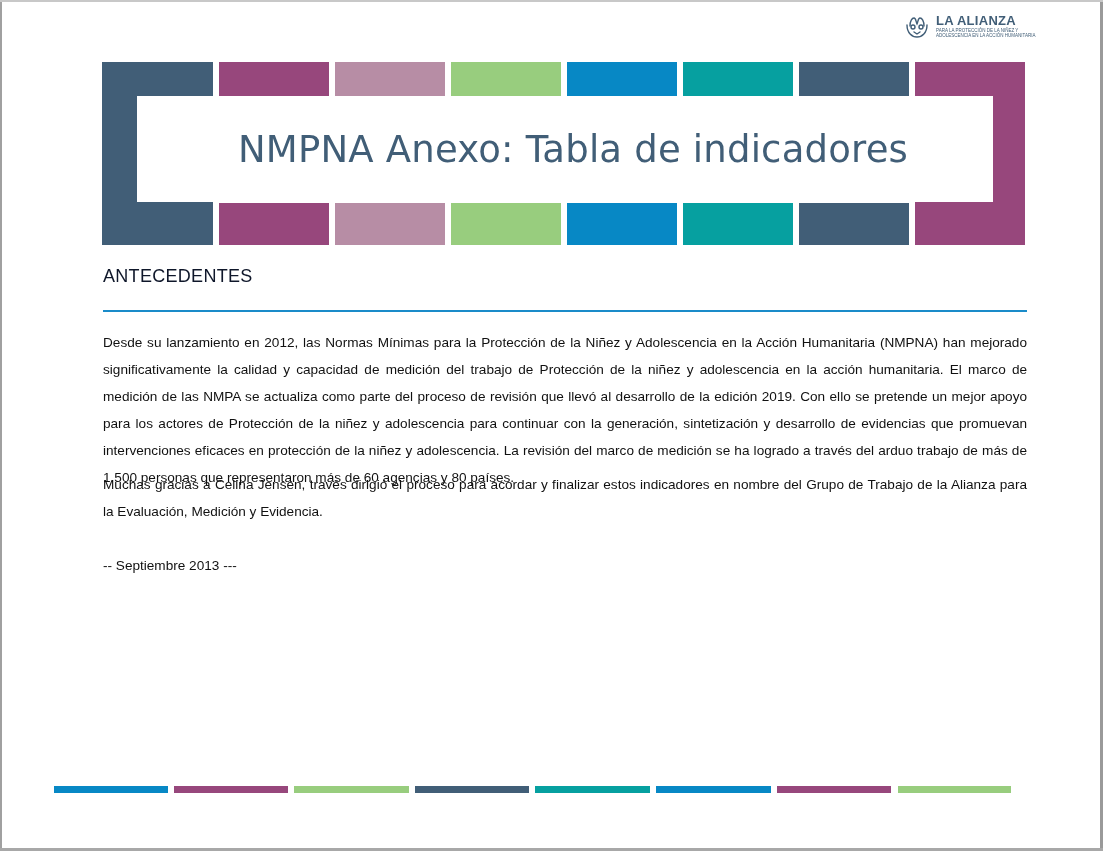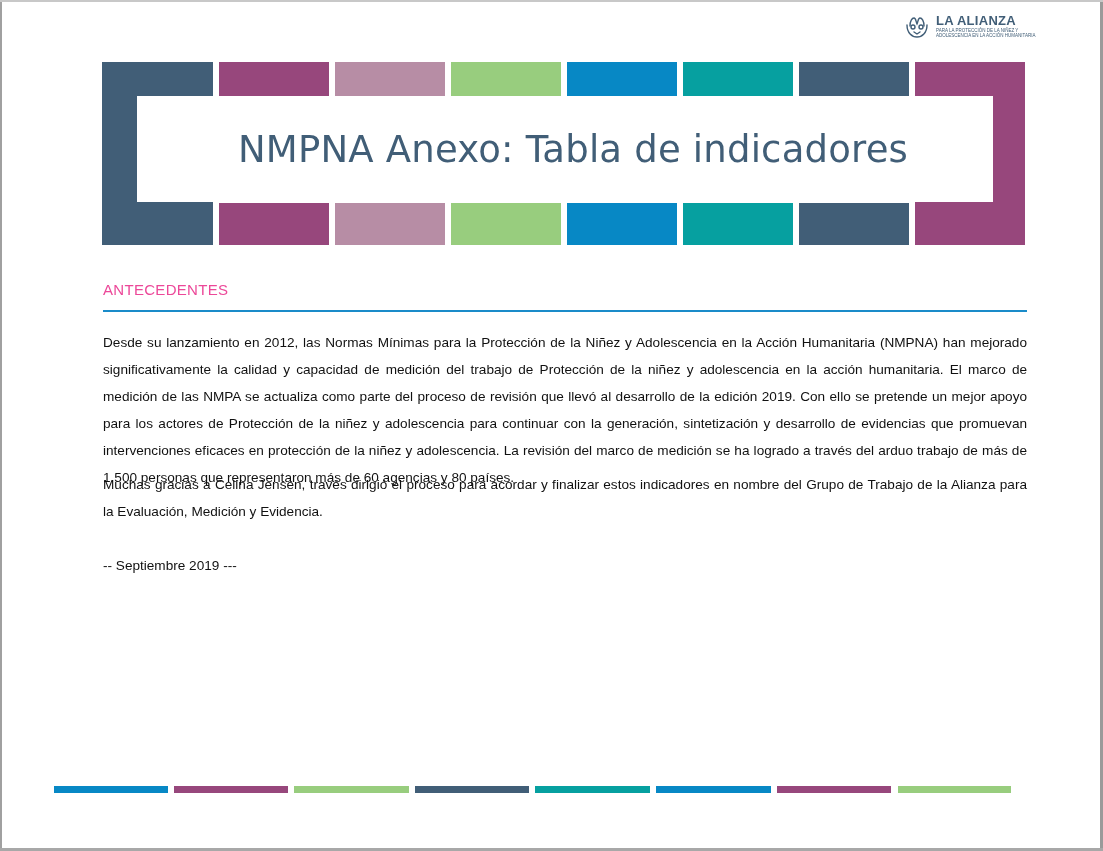--- a/index.html
+++ b/index.html
@@ -10,21 +10,21 @@
   .edge-bottom { position:absolute; left:0; bottom:0; width:1103px; height:3px; background:#a8a8a8; }
 
   .logo { position:absolute; left:904px; top:13px; width:118px; height:26px; }
   .logo-icon { position:absolute; left:0; top:0; width:26px; height:26px; }
   .logo-title { position:absolute; left:32px; top:0px; font-size:13px; font-weight:bold; color:#415e77; letter-spacing:0.3px; white-space:nowrap; }
   .logo-sub { position:absolute; left:32px; font-size:4.5px; color:#415e77; white-space:nowrap; line-height:5px; }
   .blk { position:absolute; }
   .banner-inner { position:absolute; left:137px; top:96px; width:856px; height:106px; background:#ffffff; display:flex; align-items:center; justify-content:center; }
   .title { font-family:"DejaVu Sans", sans-serif; font-size:37px; color:#415e77; letter-spacing:0.2px; white-space:nowrap;margin-left:16px; }
 
-  .section-heading { position:absolute; left:103px; top:281px; font-size:15px; color:#ec4899; letter-spacing:0.3px; }
+  .section-heading { position:absolute; left:103px; top:266px; font-size:18px; color:#0f172a; letter-spacing:0.3px; }
   .heading-rule { position:absolute; left:103px; top:310px; width:924px; height:2px; background:#1a8bc9; }
 
   .body-text { position:absolute; left:103px; width:924px; font-size:13.6px; line-height:27px; color:#111111; text-align:justify; }
   .p1 { top:329px; }
   .p2 { top:471px; }
   .p3 { top:552px; text-align:left; }
 
   .footer-bar { position:absolute; top:786px; height:7px; }
 </style>
 </head>
@@ -73,21 +73,21 @@
   <div class="banner-inner">
     <span class="title">NMPNA Anexo: Tabla de indicadores</span>
   </div>
 </div>
 
 <div class="section-heading">ANTECEDENTES</div>
 <div class="heading-rule"></div>
 
 <p class="body-text p1" style="margin:0">Desde su lanzamiento en 2012, las Normas Mínimas para la Protección de la Niñez y Adolescencia en la Acción Humanitaria (NMPNA) han mejorado significativamente la calidad y capacidad de medición del trabajo de Protección de la niñez y adolescencia en la acción humanitaria. El marco de medición de las NMPA se actualiza como parte del proceso de revisión que llevó al desarrollo de la edición 2019. Con ello se pretende un mejor apoyo para los actores de Protección de la niñez y adolescencia para continuar con la generación, sintetización y desarrollo de evidencias que promuevan intervenciones eficaces en protección de la niñez y adolescencia. La revisión del marco de medición se ha logrado a través del arduo trabajo de más de 1.500 personas que representaron más de 60 agencias y 80 países.</p>
 <p class="body-text p2" style="margin:0">Muchas gracias a Celina Jensen, través dirigió el proceso para acordar y finalizar estos indicadores en nombre del Grupo de Trabajo de la Alianza para la Evaluación, Medición y Evidencia.</p>
-<p class="body-text p3" style="margin:0">-- Septiembre 2019 ---</p>
+<p class="body-text p3" style="margin:0">-- Septiembre 2013 ---</p>
 
 <div>
   <div class="footer-bar" style="left:54px;width:114px;background:#0788c5"></div>
   <div class="footer-bar" style="left:174px;width:114px;background:#97477c"></div>
   <div class="footer-bar" style="left:294px;width:115px;background:#98cd7e"></div>
   <div class="footer-bar" style="left:415px;width:114px;background:#415e77"></div>
   <div class="footer-bar" style="left:535px;width:115px;background:#06a0a0"></div>
   <div class="footer-bar" style="left:656px;width:115px;background:#0788c5"></div>
   <div class="footer-bar" style="left:777px;width:114px;background:#97477c"></div>
   <div class="footer-bar" style="left:898px;width:113px;background:#98cd7e"></div>

